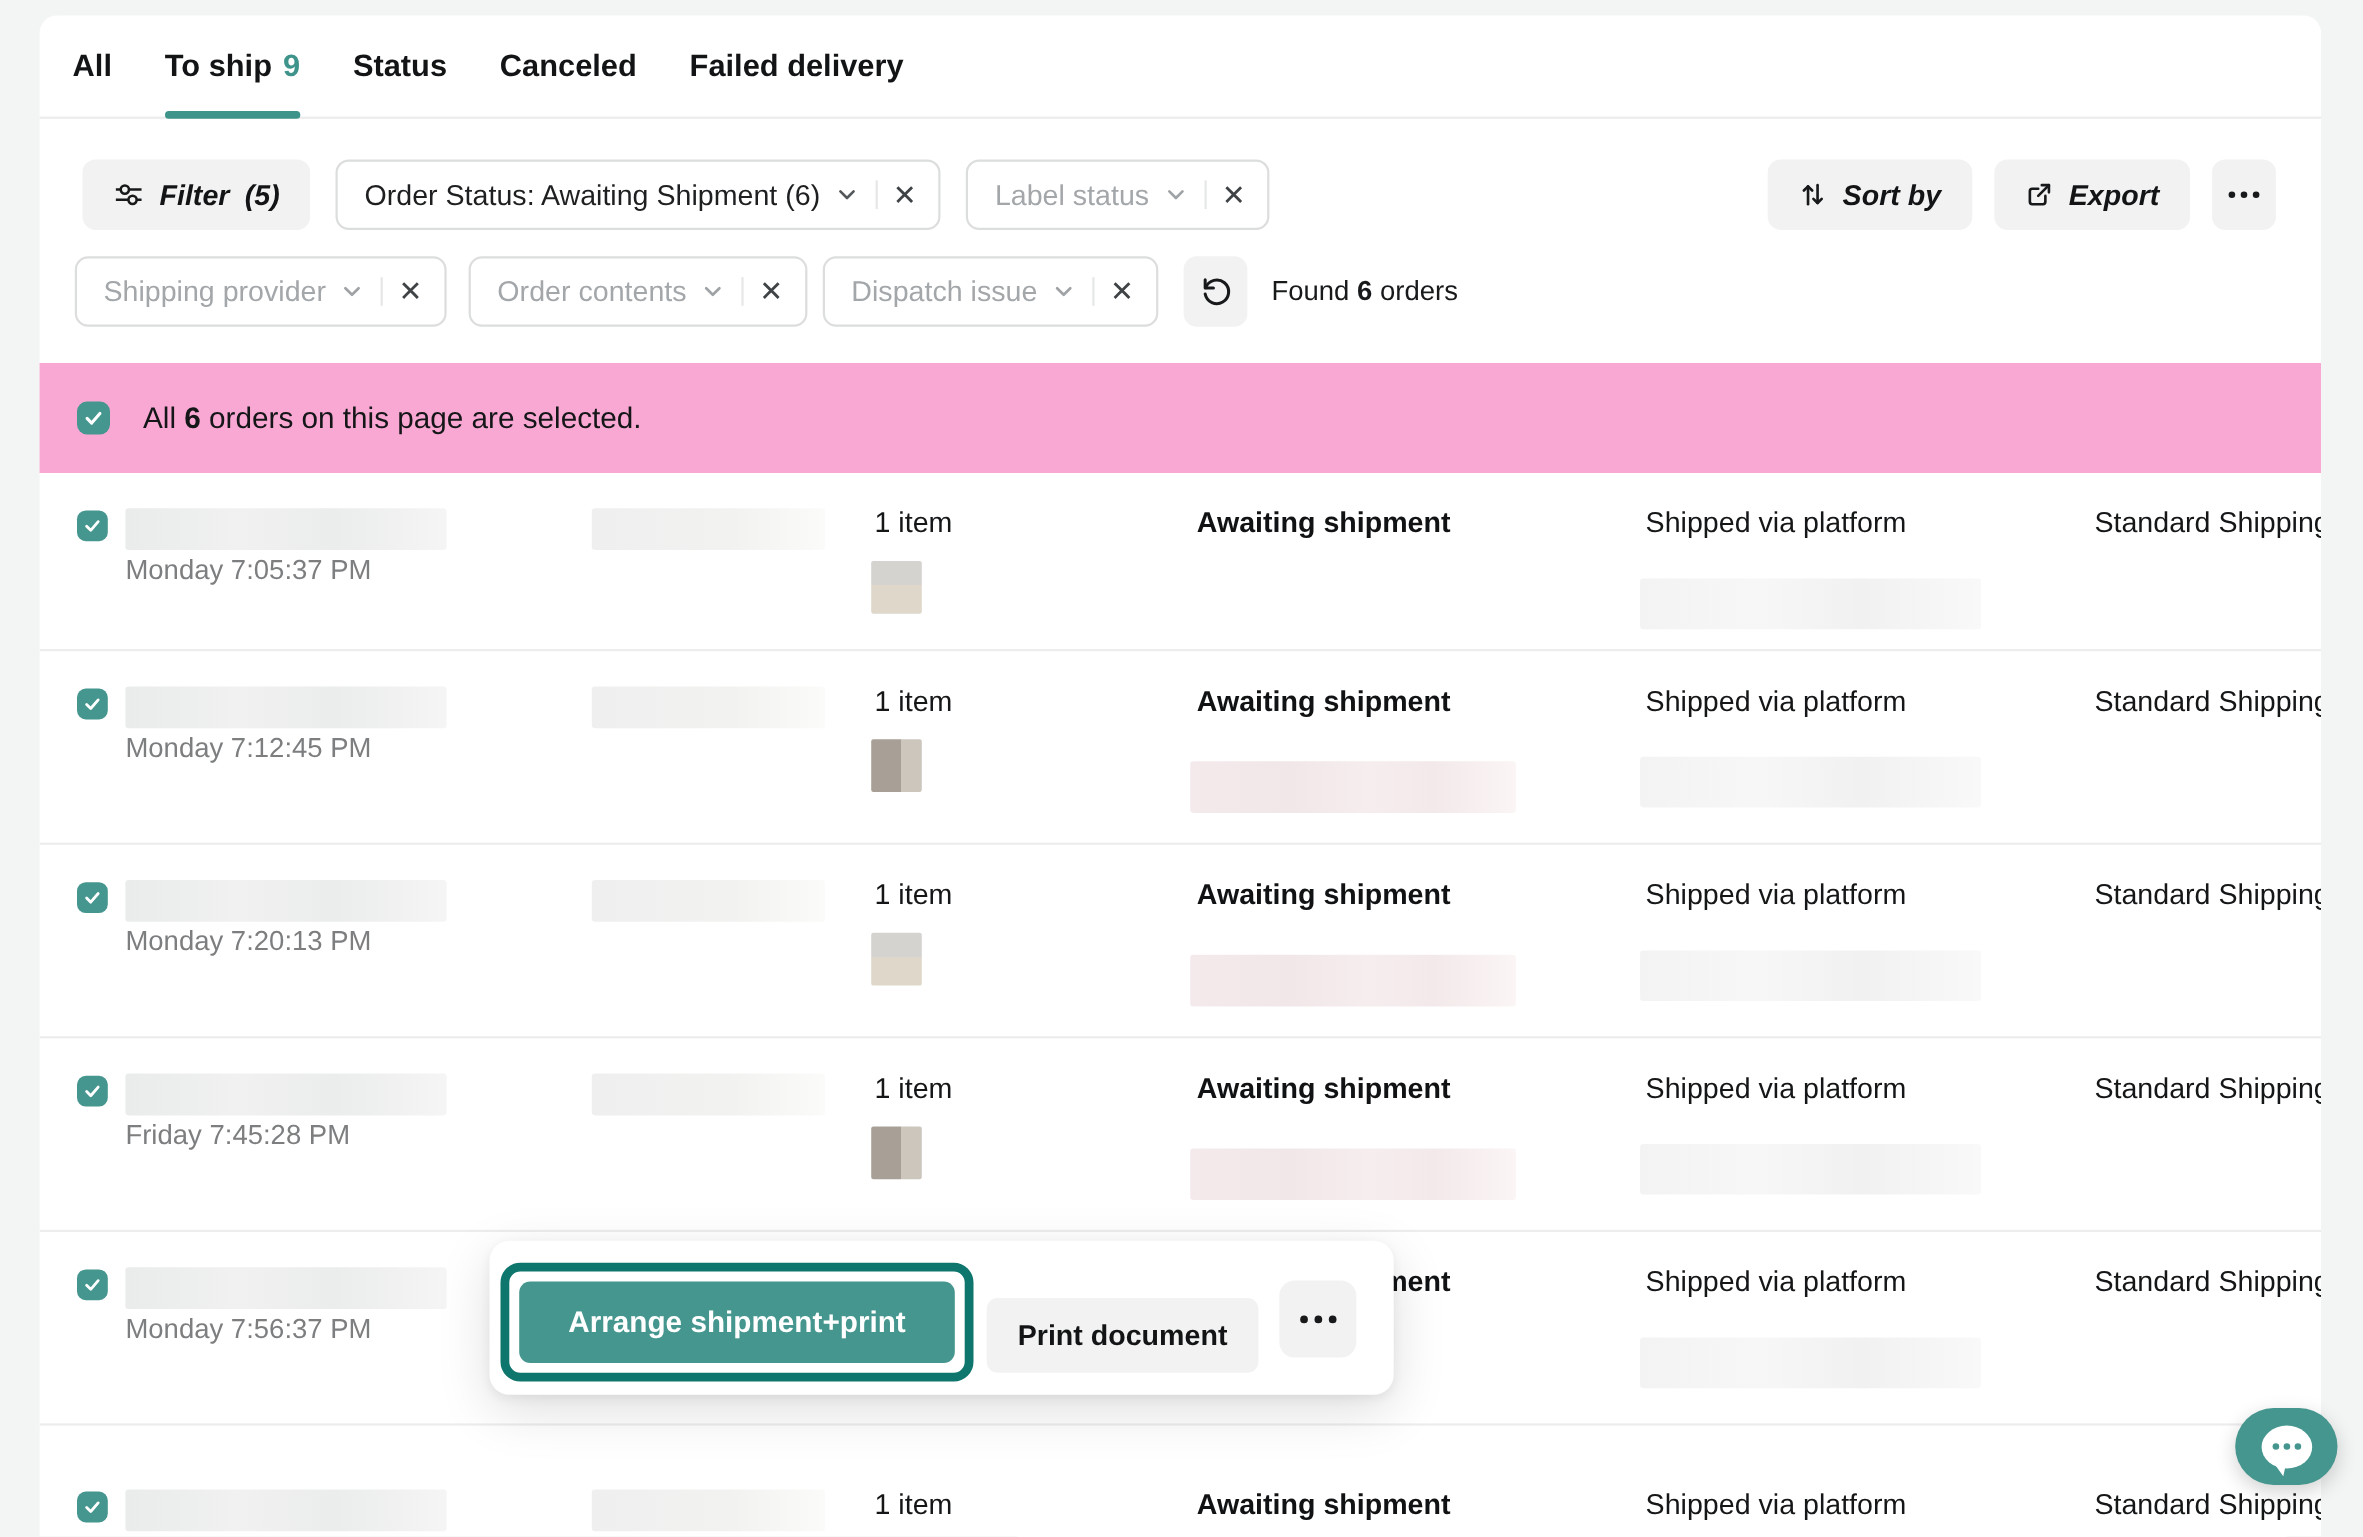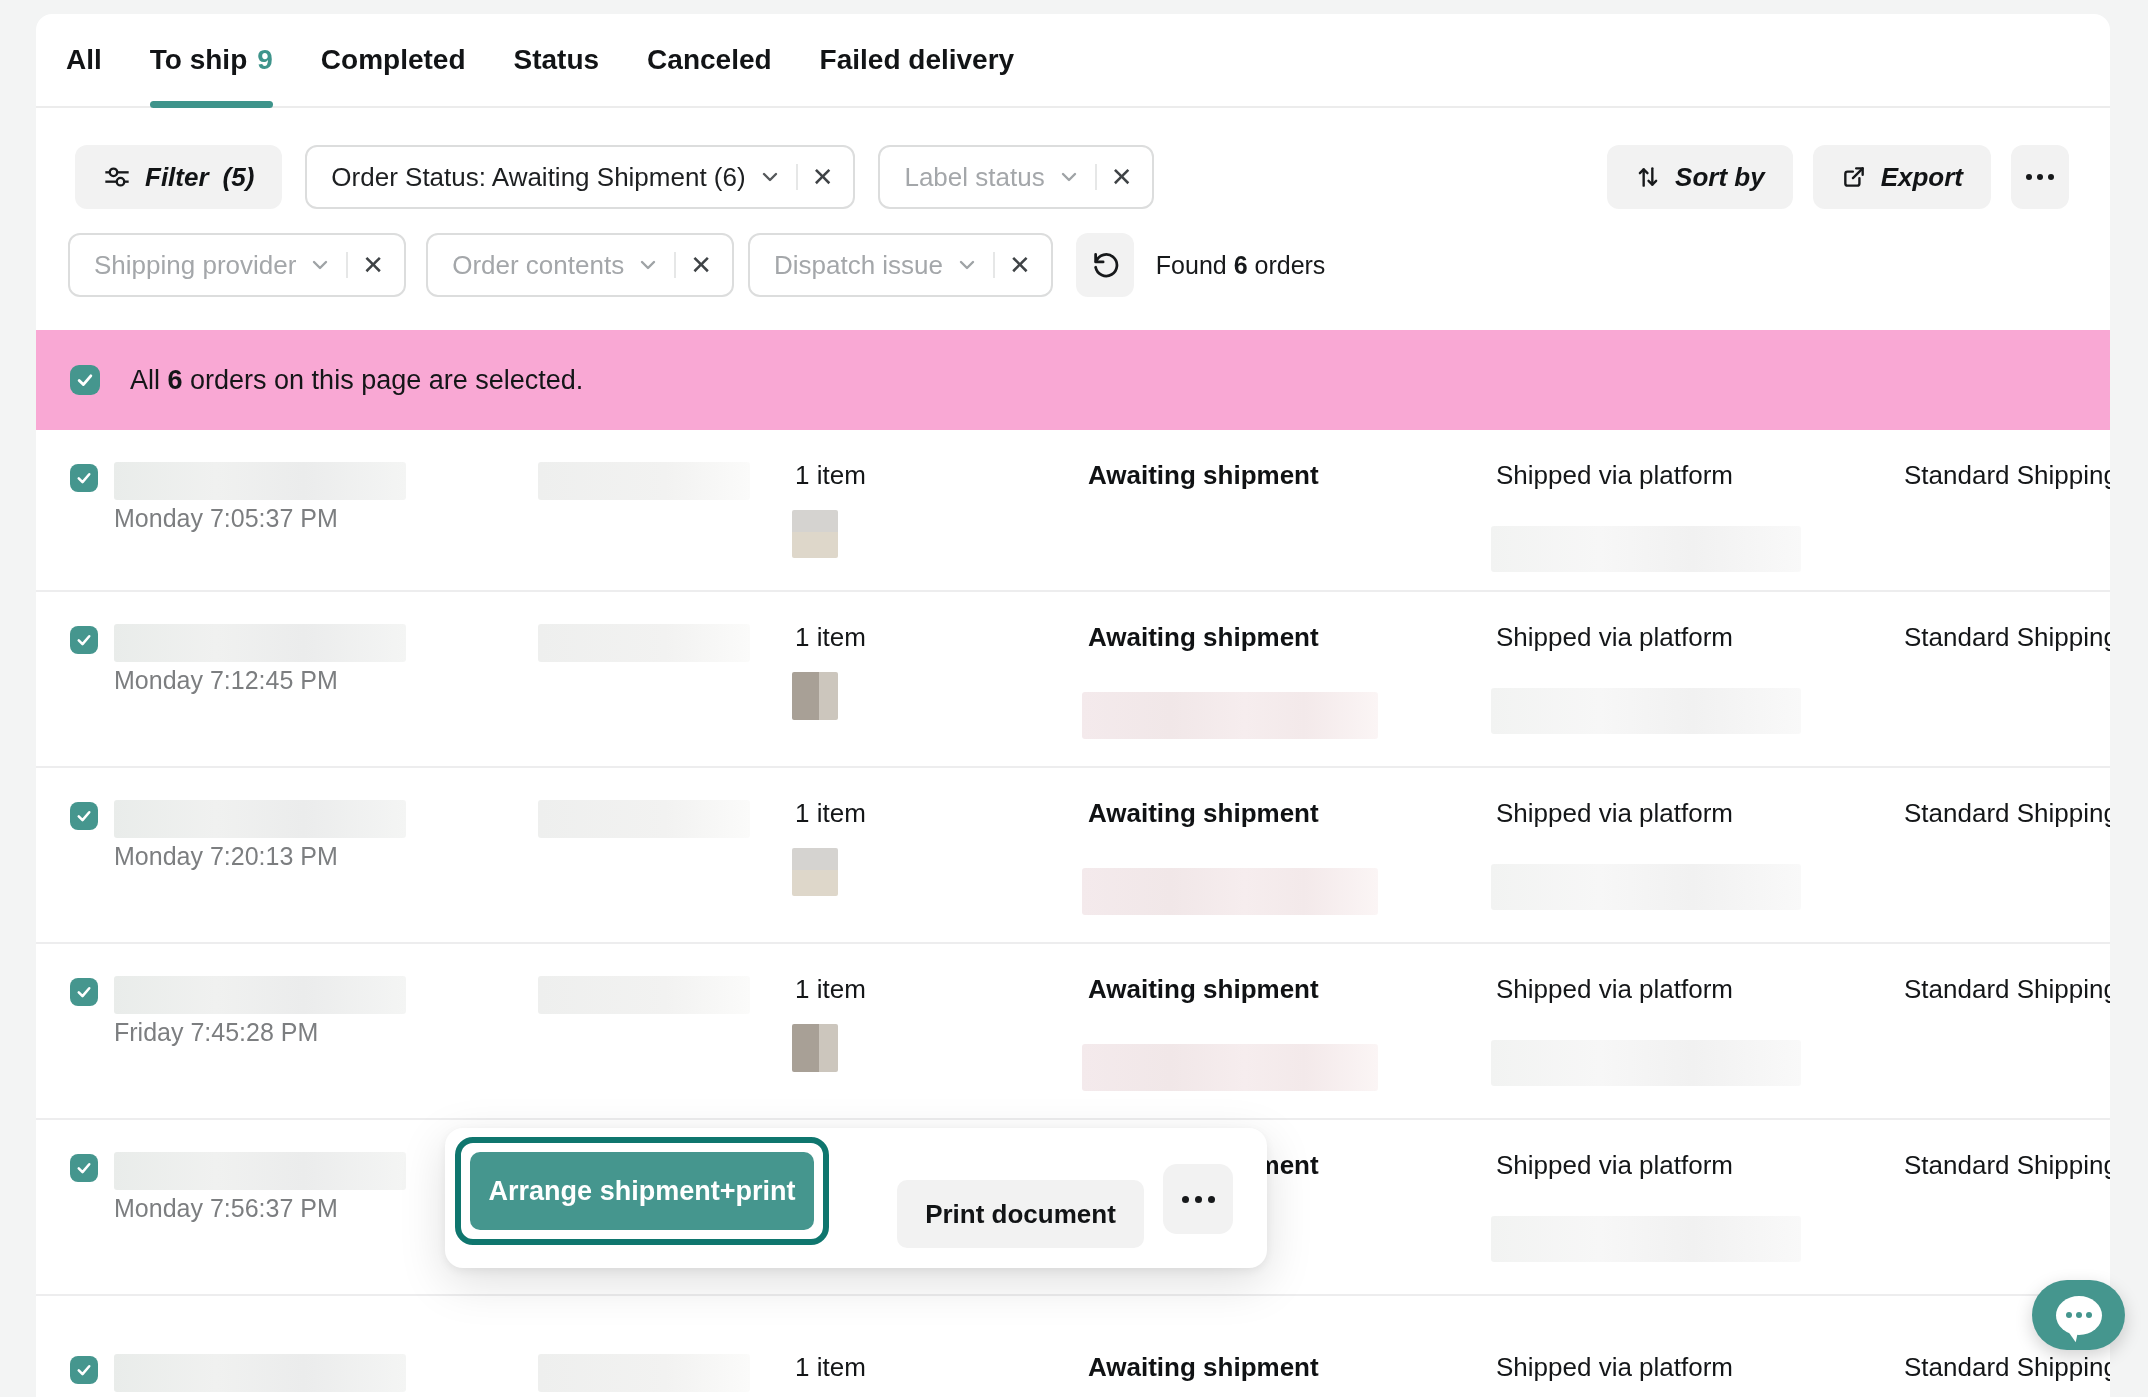--- a/index.html
+++ b/index.html
@@ -78,22 +78,22 @@
                background:linear-gradient(90deg,#f4eaec 0%,#f1e7e8 30%,#f6edee 55%,#f3e9ea 75%,#fbf5f5 100%); }
   .row .fulfill { left:1460px; top:var(--pt); font-size:26px; color:#141618; white-space:nowrap; }
   .fulfill-blur { left:1455px; top:calc(var(--pt) + 66px); width:310px; height:46px;
                   background:linear-gradient(90deg,#f2f3f2 0%,#f7f7f7 35%,#f1f1f1 65%,#f9f9f9 100%); }
   .row .shipping { left:1868px; top:var(--pt); font-size:26px; color:#141618; white-space:nowrap; }
 
   
   .action-popup { position:absolute; left:445px; top:1128px; width:822px; height:140px;
                   background:#fff; border-radius:18px; z-index:5;
                   box-shadow:0 14px 48px rgba(0,0,0,0.13), 0 3px 10px rgba(0,0,0,0.06); }
-  .hl-ring { position:absolute; left:10px; top:9px; width:374px; height:108px;
-             border:6px solid #0f766e; border-radius:18px; padding:9px; }
+  .hl-ring { position:absolute; left:10px; top:20px; width:430px; height:108px;
+             border:8px solid #0f766e; border-radius:18px; padding:9px; }
   .btn-primary { width:100%; height:100%; background:#45968e; border:none; border-radius:10px;
                  color:#fff; font-size:27px; font-weight:700; font-family:inherit; cursor:pointer; white-space:nowrap; }
   .btn-secondary { position:absolute; left:452px; top:52px; width:247px; height:68px;
                    background:#f2f2f2; border:none; border-radius:10px; font-size:26px; font-weight:700;
                    font-family:inherit; color:#121416; cursor:pointer; white-space:nowrap; }
   .btn-more { position:absolute; left:718px; top:36px; width:70px; height:70px;
               background:#f2f2f2; border:none; border-radius:14px; cursor:pointer;
               display:flex; align-items:center; justify-content:center; gap:6px; }
   .dot { width:7px; height:7px; border-radius:50%; background:#17191b; }
 
@@ -120,24 +120,20 @@
     <div class="tabs">
       <div class="tab">
         <span>All</span>
 
       </div>
       <div class="tab active">
         <span>To ship</span>
         <span class="tab-count">9</span>
       </div>
       <div class="tab">
-        <span>Completed</span>
-
-      </div>
-      <div class="tab">
         <span>Status</span>
 
       </div>
       <div class="tab">
         <span>Canceled</span>
 
       </div>
       <div class="tab">
         <span>Failed delivery</span>
 

